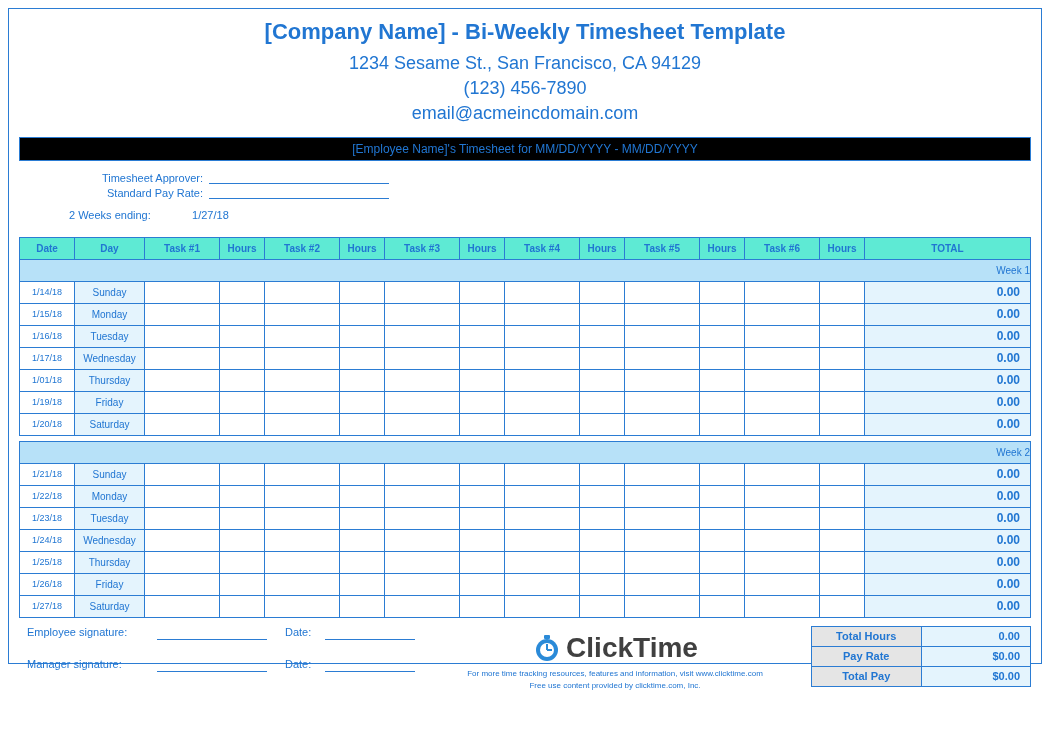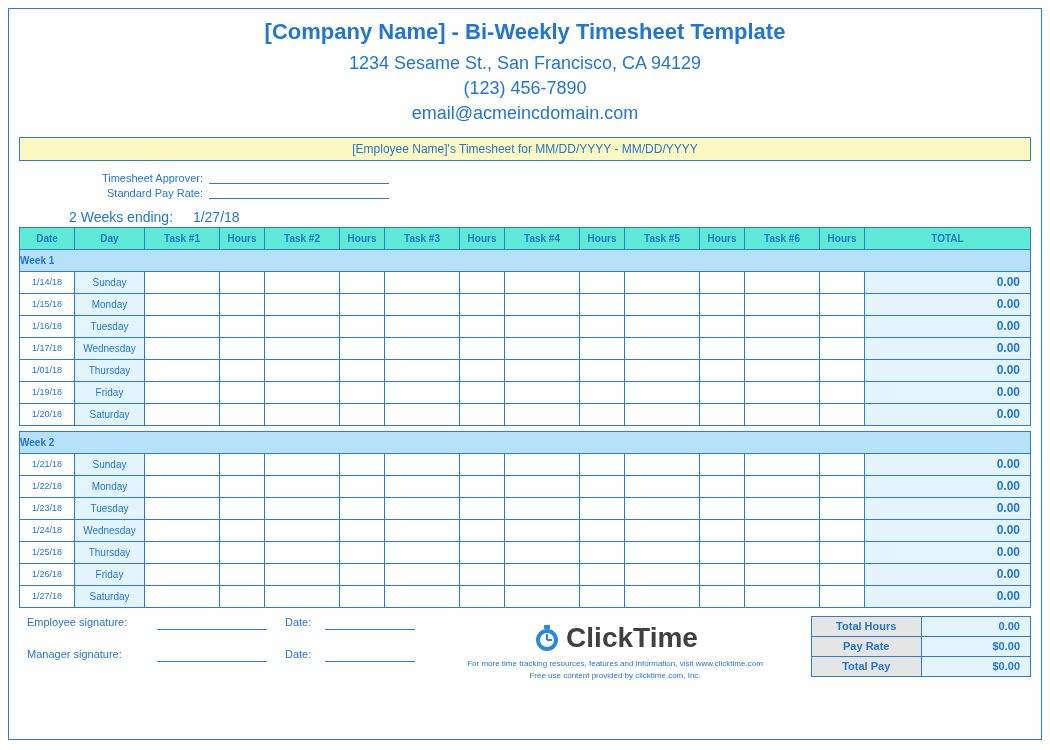--- a/index.html
+++ b/index.html
@@ -1,34 +1,34 @@
 <!DOCTYPE html>
 <html><head>
 <meta charset="utf-8">
 <style>
 *{box-sizing:border-box;margin:0;padding:0}
 body{font-family:"Trebuchet MS",Verdana,sans-serif;background:#fff;width:1050px;height:750px;overflow:hidden}
-.page{border:1px solid #2b7cd3;margin:8px;padding:8px 10px 8px 10px;height:732px;position:relative}
+.page{border:1px solid #2b7cd3;margin:8px;padding:8px 10px 8px 10px;height:656px;position:relative}
 .title{color:#2176d2;font-size:22px;font-weight:bold;text-align:center;margin-top:2px}
 .addr{color:#2176d2;font-size:18px;text-align:center;margin-top:6px;line-height:1.4}
-.bar{background:#fef9c3;border:1px solid #2b7cd3;color:#2176d2;text-align:center;font-size:12px;padding:4px;margin:10px 0 8px 0}
+.bar{background:#000000;border:1px solid #2b7cd3;color:#2176d2;text-align:center;font-size:12px;padding:4px;margin:10px 0 8px 0}
 .meta{display:flex;font-size:11px;color:#2176d2;margin:0 40px 8px 40px}
 .meta .col{flex:1}
 .meta .row{display:flex;align-items:flex-end;margin:2px 0}
 .meta .lbl{text-align:right;flex:0 0 150px;padding-right:6px}
 .meta .line{border-bottom:1px solid #2b7cd3;flex:0 0 180px;height:13px}
-.ending{color:#2176d2;font-size:14px;margin-left:50px;margin-bottom:2px}
+.ending{color:#2176d2;font-size:11px;margin-left:50px;margin-bottom:16px}
 .ending span:first-child{display:inline-block;width:120px}
 table{border-collapse:collapse;width:100%;table-layout:fixed}
 th,td{border:1px solid #2b7cd3;font-size:10px;height:22px;padding:0;overflow:hidden}
 th{background:#5eead4;color:#2176d2;font-weight:bold}
 td{text-align:center;color:#2176d2}
 td.date{font-size:9px}
 td.day{background:#e4f4fd}
-.wkhdr td{background:#b7e1f8;color:#2176d2;font-weight:bold;text-align:left}
+.wkhdr td{background:#b7e1f8;color:#2176d2;font-weight:normal;text-align:right}
 td.tot{background:#e4f4fd;font-weight:bold;text-align:right;padding-right:10px;font-size:12px}
 .spacer td{border:none;height:6px}
 .footer{display:flex;margin-top:8px}
 .sigs{flex:0 0 400px;font-size:11px;color:#2176d2;padding-left:8px}
 .sigrow{display:flex;align-items:flex-start;height:32px}
 .sigrow .s1{flex:0 0 130px}
 .sigrow .sl{border-bottom:1px solid #2b7cd3;flex:0 0 110px;height:14px;margin-right:18px}
 .sigrow .s2{flex:0 0 40px}
 .sigrow .sl2{border-bottom:1px solid #2b7cd3;flex:0 0 90px;height:14px}
 .brand{flex:1;text-align:center;padding-top:6px}

